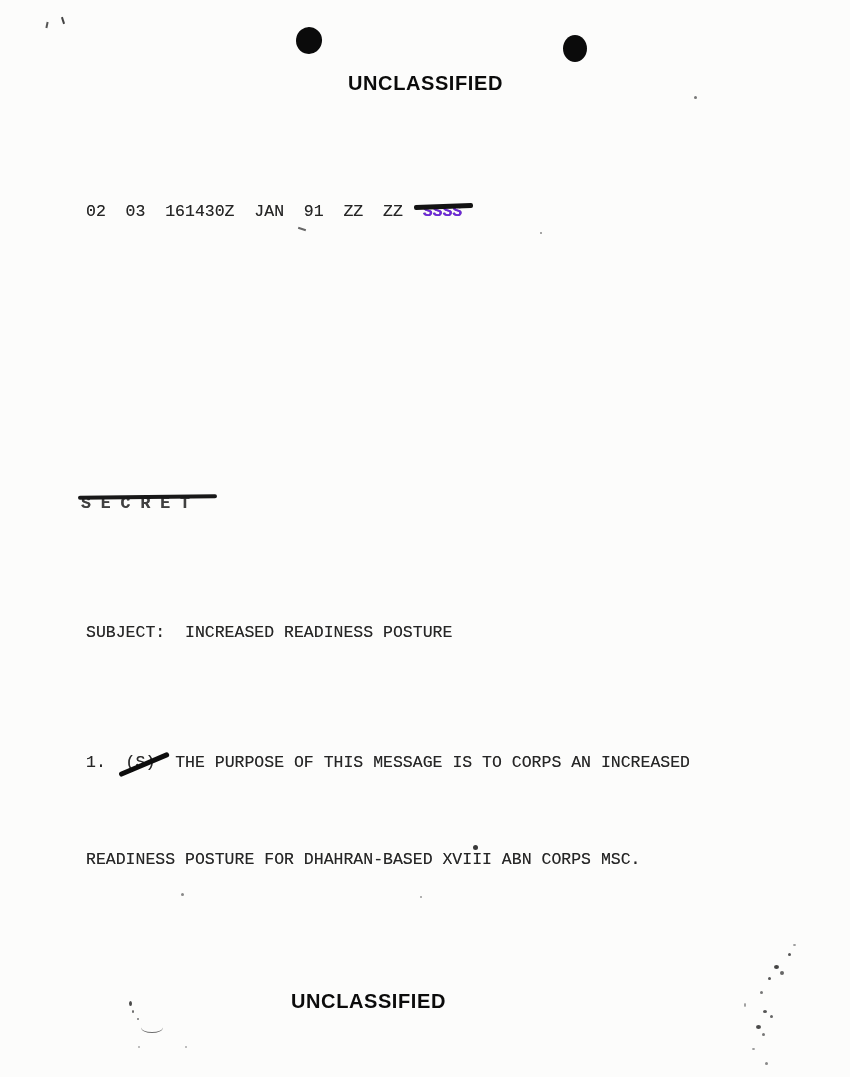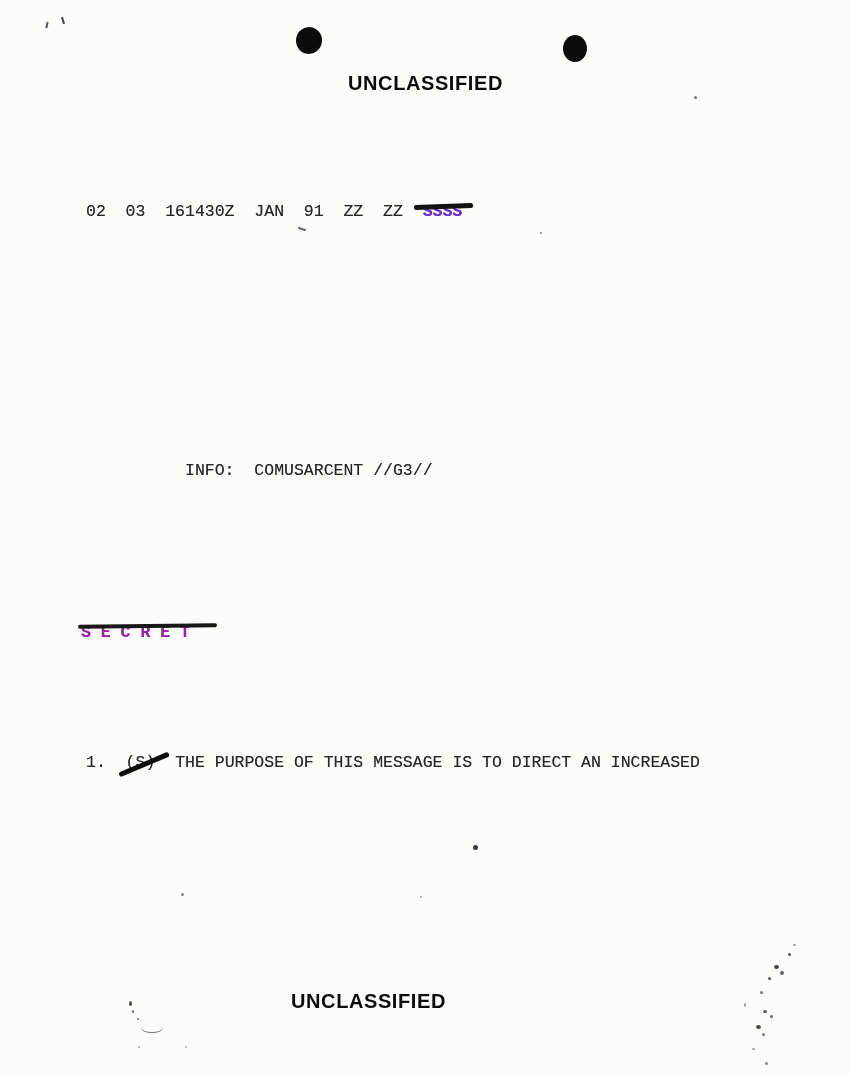--- a/index.html
+++ b/index.html
@@ -34,21 +34,21 @@
   }
   .ln{height:32.4px;}
   .seg{white-space:pre;text-align:right;}
   
   .strike-code{position:relative;display:inline-block;font-weight:bold;color:#6d28d9;}
   .strike-code::after{
     content:"";position:absolute;left:-9px;right:-10px;top:8px;height:4.5px;
     background:#131313;transform:rotate(-2deg);border-radius:2px;
   }
   
-  .strike-secret{position:relative;display:inline-block;margin-left:-5px;color:#a21caf;font-weight:bold;margin-top:32px;}
+  .strike-secret{position:relative;display:inline-block;margin-left:-5px;color:#404040;font-weight:bold;}
   .strike-secret::after{
     content:"";position:absolute;left:-3px;width:calc(100% + 30px);top:7px;height:4px;
     background:#181818;transform:rotate(-0.6deg);border-radius:2px;
   }
   
   .strike-slash{position:relative;display:inline-block;color:#2a2a2a;}
   .strike-slash::after{
     content:"";position:absolute;left:-9px;top:45%;width:54px;height:4.5px;
     background:#0d0d0d;transform:rotate(-23deg);border-radius:3px;
   }
@@ -66,26 +66,27 @@
   <div class="hole hole-2"></div>
 
   <div class="stamp stamp-header">UNCLASSIFIED</div>
 
   <div class="body-block">
 
     <div class="ln"><span class="seg">02  03  161430Z  JAN  91  ZZ  ZZ  </span><span class="seg strike-code">SSSS</span></div>
 
     <div class="ln"></div>
 
-    <div class="ln">          INFO:  COMUSARCENT //G3//</div>
 
     <div class="ln"><span class="seg strike-secret">S E C R E T</span></div>
 
+    <div class="ln">SUBJECT:  INCREASED READINESS POSTURE</div>
 
-    <div class="ln"><span class="seg">1.  </span><span class="seg strike-slash">(S)</span><span class="seg">  THE PURPOSE OF THIS MESSAGE IS TO DIRECT AN INCREASED</span></div>
+    <div class="ln"><span class="seg">1.  </span><span class="seg strike-slash">(S)</span><span class="seg">  THE PURPOSE OF THIS MESSAGE IS TO CORPS AN INCREASED</span></div>
+    <div class="ln">READINESS POSTURE FOR DHAHRAN-BASED XVIII ABN CORPS MSC.</div>
 
     
     
     
     
     
 
     
     
 

